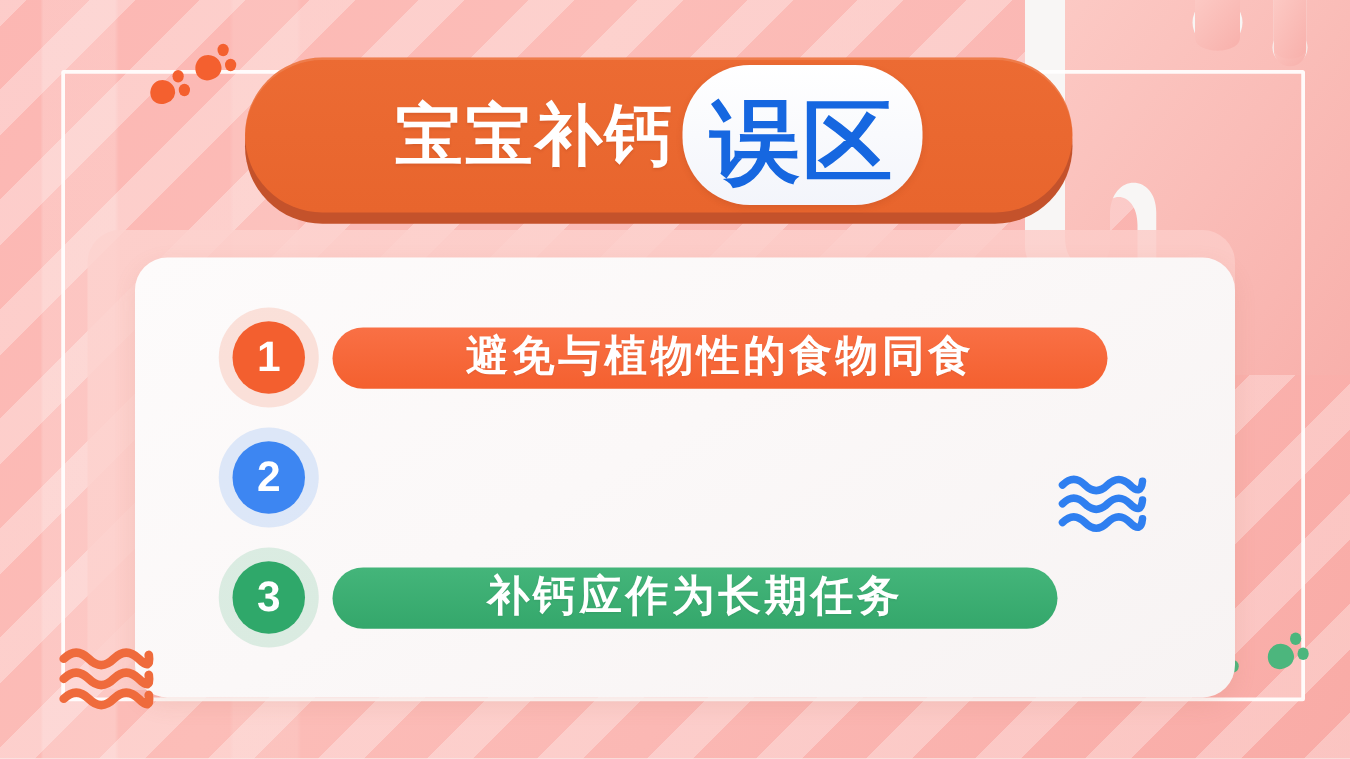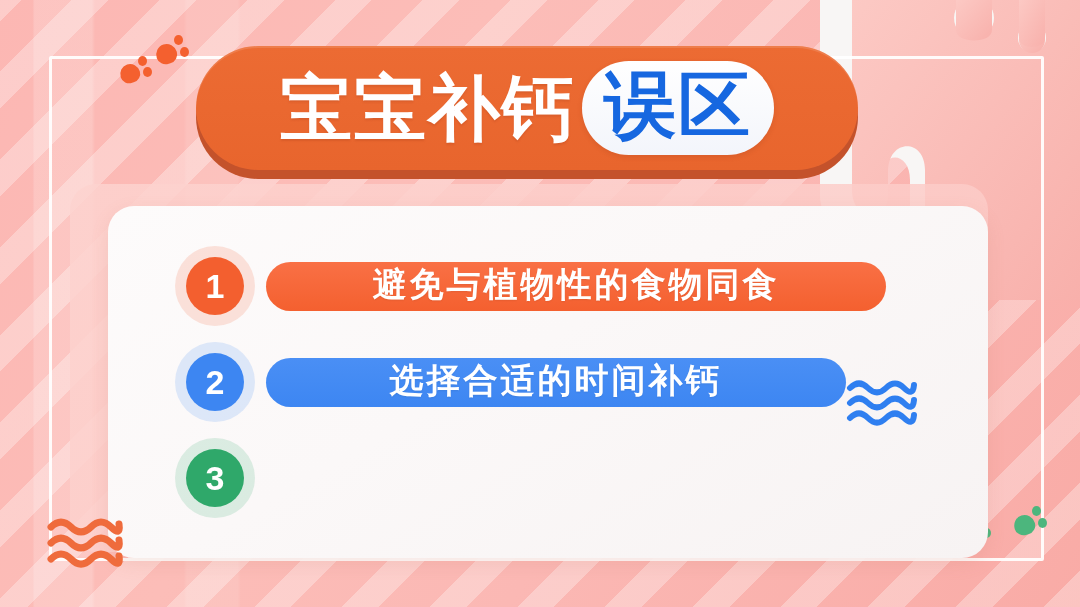--- a/index.html
+++ b/index.html
@@ -65,27 +65,27 @@
     background:#c4522b;border-radius:62px;
   }
   .title-banner{
     position:absolute;left:196px;top:46px;width:662px;height:124px;
     background:linear-gradient(180deg,#ec6b33 0%,#e8652d 100%);
     border-radius:62px;
     display:flex;align-items:center;justify-content:center;
     box-shadow:0 2px 0 rgba(255,255,255,.12) inset;
   }
   .title-main{
-    font-size:72px;font-weight:bold;color:#ffffff;letter-spacing:2px;
+    font-size:54px;font-weight:bold;color:#ffffff;letter-spacing:2px;
     line-height:1;margin-right:6px;
     text-shadow:0 2px 2px rgba(150,50,20,.18);
   }
   .title-pill{
     background:linear-gradient(180deg,#ffffff 0%,#f3f5fb 100%);
-    border-radius:54px;padding:6px 22px 10px 22px;
+    border-radius:54px;padding:24px 22px 10px 22px;
     box-shadow:0 2px 5px rgba(150,60,30,.20);
     display:flex;align-items:center;justify-content:flex-start;
   }
   .title-accent{
     font-size:72px;font-weight:bold;color:#1667e0;letter-spacing:2px;
     line-height:1.08;
   }
 
   
   .card-back{
@@ -215,25 +215,25 @@
 
   <div class="rows">
 
     <div class="row r1">
       <span class="badge">1</span>
       <span class="pill">避免与植物性的食物同食</span>
     </div>
 
     <div class="row r2">
       <span class="badge">2</span>
-      <span class="pill">选择合适的时间补钙</span>
     </div>
 
     <div class="row r3">
       <span class="badge">3</span>
+      <span class="pill">补钙应作为长期任务</span>
     </div>
   </div>
 
   <svg class="wave-blue" width="72" height="50" viewBox="0 0 72 50">
     <g fill="none" stroke="#2f7ff0" stroke-width="6" stroke-linecap="round">
       <path d="M4,10 Q13,1 22,10 T40,10 T58,10 T68,7"></path>
       <path d="M4,25 Q13,16 22,25 T40,25 T58,25 T68,22"></path>
       <path d="M4,40 Q13,31 22,40 T40,40 T58,40 T68,37"></path>
     </g>
   </svg>

